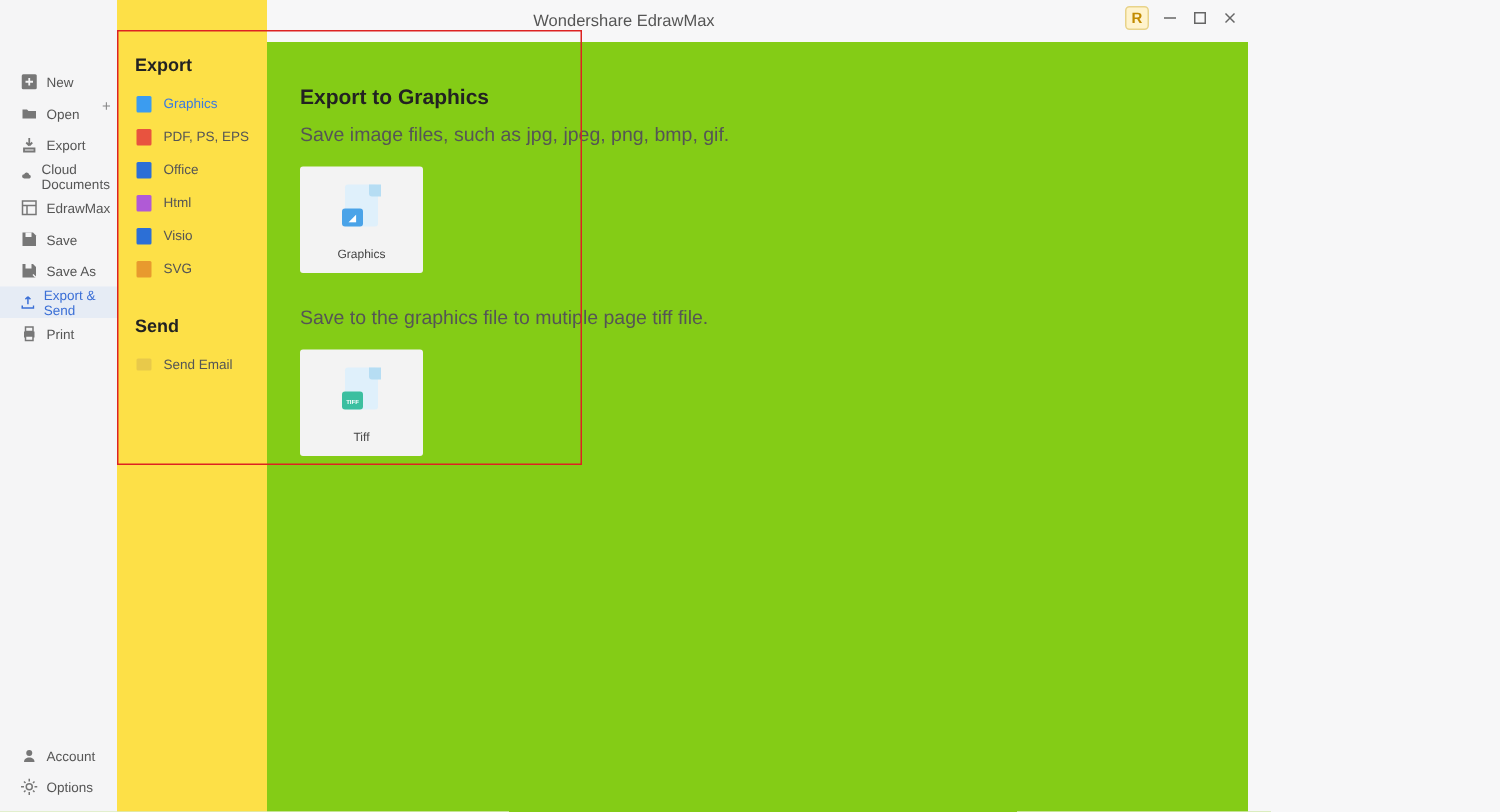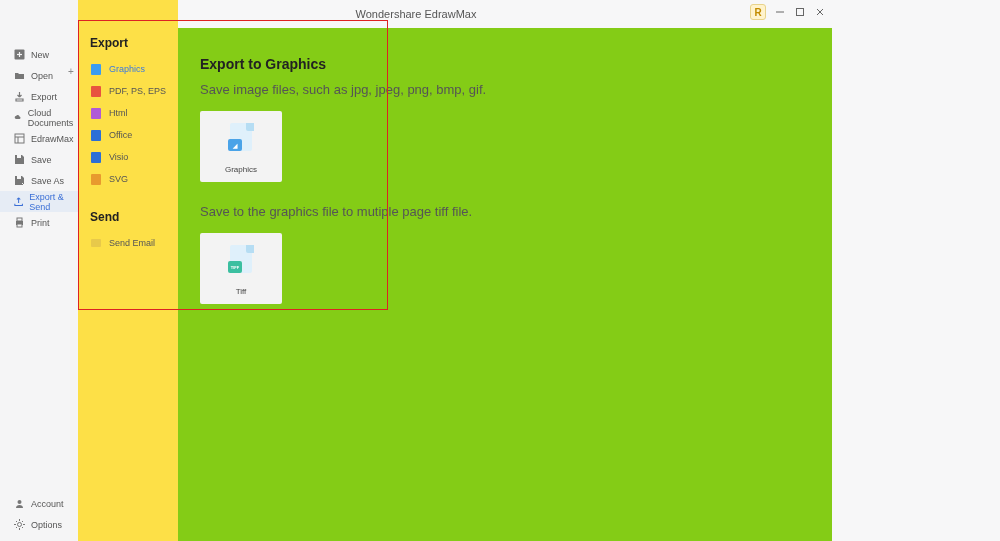--- a/index.html
+++ b/index.html
@@ -245,29 +245,29 @@
       <span>Graphics</span>
     </div>
     <div class="mid-item">
       <span class="mid-icon">
           <span class="sq" style="background:#e8533f"></span>
         </span>
       <span>PDF, PS, EPS</span>
     </div>
     <div class="mid-item">
       <span class="mid-icon">
+          <span class="sq" style="background:#2c6fd6"></span>
+        </span>
+      <span>Office</span>
+    </div>
+    <div class="mid-item">
+      <span class="mid-icon">
           <span class="sq" style="background:#b05ad6"></span>
         </span>
       <span>Html</span>
-    </div>
-    <div class="mid-item">
-      <span class="mid-icon">
-          <span class="sq" style="background:#2c6fd6"></span>
-        </span>
-      <span>Office</span>
     </div>
     <div class="mid-item">
       <span class="mid-icon">
           <span class="sq" style="background:#2c6fd6"></span>
         </span>
       <span>Visio</span>
     </div>
     <div class="mid-item">
       <span class="mid-icon">
           <span class="sq" style="background:#e89a2e"></span>

